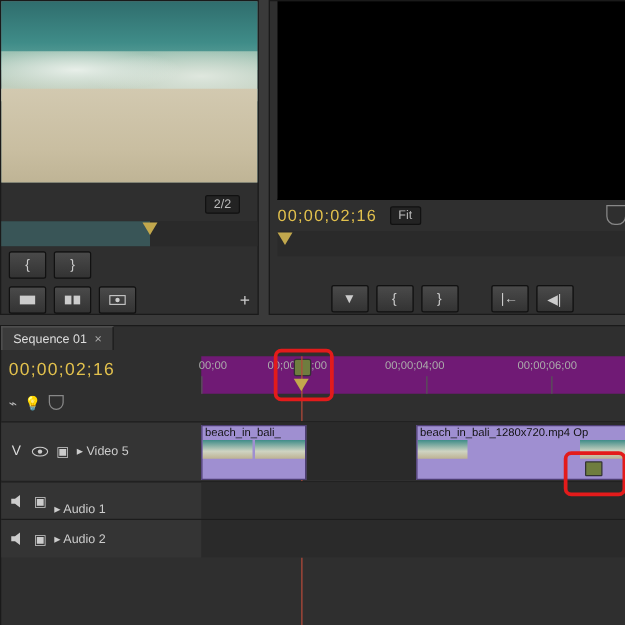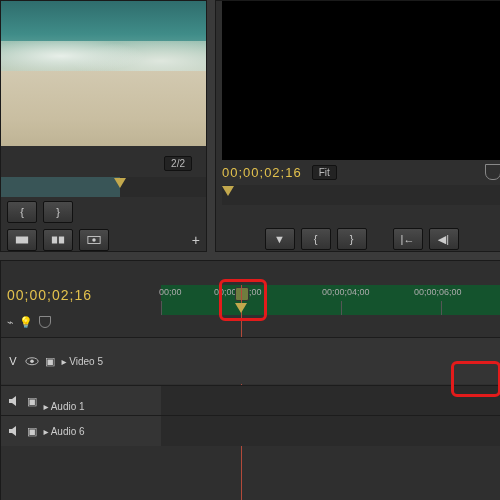--- a/index.html
+++ b/index.html
@@ -32,21 +32,21 @@
   
   .prog-view{position:absolute;left:6px;top:0;right:0;height:158px;background:#000;border-bottom:1px solid #000;}
   .prog-ctrl{position:absolute;left:6px;top:160px;right:0;height:22px;display:flex;align-items:center;gap:10px;}
   .tc-y{color:#e2c14d;font-size:13px;letter-spacing:1px;}
   .prog-ruler{left:6px;top:184px;width:279px;}
   .prog-head{left:0px;}
   .prog-btns{top:225px;left:6px;width:279px;justify-content:center;}
   .timeline-tab{position:absolute;left:0;top:0;width:88px;height:18px;background:#3b3b3b;border-top:1px solid #555;border-left:1px solid #555;border-right:1px solid #1a1a1a;display:flex;align-items:center;justify-content:center;font-size:10px;color:#ddd;}
   .timeline-tab .x{margin-left:6px;color:#aaa;}
   .tl-head{position:absolute;left:6px;top:26px;color:#e2c14d;font-size:14px;letter-spacing:1px;}
-  .tl-ruler{position:absolute;left:160px;right:0;top:24px;height:30px;background:#14532d;}
+  .tl-ruler{position:absolute;left:160px;right:0;top:24px;height:30px;background:#701a75;}
   .tl-tick{position:absolute;top:16px;height:14px;width:1px;background:#555;}
   .tl-label{position:absolute;top:2px;font-size:9px;color:#aaa;transform:translateX(-2px);}
   .tl-marker{position:absolute;top:2px;width:12px;height:12px;background:#6f7d3f;border:1px solid #333;border-radius:2px;}
   .tl-playhead-line{position:absolute;top:24px;bottom:0;width:1px;background:#b34a3a;}
   .tl-playhead-hd{position:absolute;top:42px;width:0;height:0;border-left:6px solid transparent;border-right:6px solid transparent;border-top:10px solid #c2a84d;}
   .tl-tools{position:absolute;left:6px;top:50px;width:150px;height:22px;display:flex;align-items:center;gap:6px;color:#bbb;}
   .track{position:absolute;left:0;right:0;height:30px;border-top:1px solid #1c1c1c;background:#343434;}
   .track-head{position:absolute;left:6px;top:0;width:150px;height:30px;display:flex;align-items:center;gap:6px;color:#ccc;}
   .eye,.spk{width:14px;height:14px;display:inline-flex;align-items:center;justify-content:center;}
   .track-lane{position:absolute;left:160px;right:0;top:0;height:30px;background:#2a2a2a;}
@@ -123,26 +123,30 @@
         <div class="ibtn">▼</div>
         <div class="ibtn">{</div>
         <div class="ibtn">}</div>
         <div style="width:14px"></div>
         <div class="ibtn">|←</div>
         <div class="ibtn">◀|</div>
       </div>
     </div>
 
     <div class="panel timeline-panel">
+      <div class="timeline-tab">
+        <span>Sequence 01</span>
+        <span class="x">×</span>
+      </div>
       <div class="tl-head">00;00;02;16</div>
 
       <div class="tl-ruler">
         <span class="tl-label" style="left:0px">00;00</span>
         <span class="tl-label" style="left:55px">00;00;02;00</span>
-        <span class="tl-label" style="left:163px">00;00;04;00</span>
+        <span class="tl-label" style="left:149px">00;00;04;00</span>
         <span class="tl-label" style="left:255px">00;00;06;00</span>
 
         <div class="tl-tick" style="left:0px"></div>
         <div class="tl-tick" style="left:80px"></div>
         <div class="tl-tick" style="left:180px"></div>
         <div class="tl-tick" style="left:280px"></div>
 
         <div class="tl-marker" style="left:74px"></div>
       </div>
       <div class="tl-playhead-line" style="left:240px;"></div>
@@ -158,20 +162,33 @@
         <div class="track-head" style="height:46px">
           <span style="width:12px;text-align:center;color:#ddd">V</span>
           <span class="eye">
             <svg viewBox="0 0 16 12">
                 <ellipse cx="8" cy="6" rx="7" ry="4" fill="none" stroke="#ccc"></ellipse>
                 <circle cx="8" cy="6" r="2" fill="#ccc"></circle>
               </svg>
           </span>
           <span>▣</span>
           <span style="font-size:10px;">▸ Video 5</span>
+        </div>
+        <div class="track-lane" style="height:46px;">
+          <div class="clip" style="left:0;width:82px;height:42px;">
+            <div class="clip-label">beach_in_bali_</div>
+            <div class="clip-thumb"></div>
+              <div class="clip-thumb r"></div>
+          </div>
+          <div class="clip" style="left:172px;width:170px;height:42px;">
+            <div class="clip-label">beach_in_bali_1280x720.mp4  Op</div>
+            <div class="clip-thumb"></div>
+              <div class="clip-thumb r"></div>
+            <div class="clip-marker" style="right:22px"></div>
+          </div>
         </div>
       </div>
 
       <div class="track" style="top:124px;">
         <div class="track-head">
           <span class="spk">
             <svg viewBox="0 0 14 14">
                 <path fill="#ccc" d="M2 5h3l4-3v10l-4-3H2z"></path>
               </svg>
           </span>
@@ -182,21 +199,21 @@
       </div>
 
       <div class="track" style="top:154px;">
         <div class="track-head">
           <span class="spk">
             <svg viewBox="0 0 14 14">
                 <path fill="#ccc" d="M2 5h3l4-3v10l-4-3H2z"></path>
               </svg>
           </span>
           <span>▣</span>
-          <span style="font-size:10px;">▸ Audio 6</span>
+          <span style="font-size:10px;">▸ Audio 2</span>
         </div>
         <div class="track-lane"></div>
       </div>
 
       <div class="red-box" style="left:218px;top:18px;width:42px;height:36px;"></div>
       <div class="red-box" style="left:450px;top:100px;width:44px;height:30px;"></div>
     </div>
 
   </div>
 </div>

